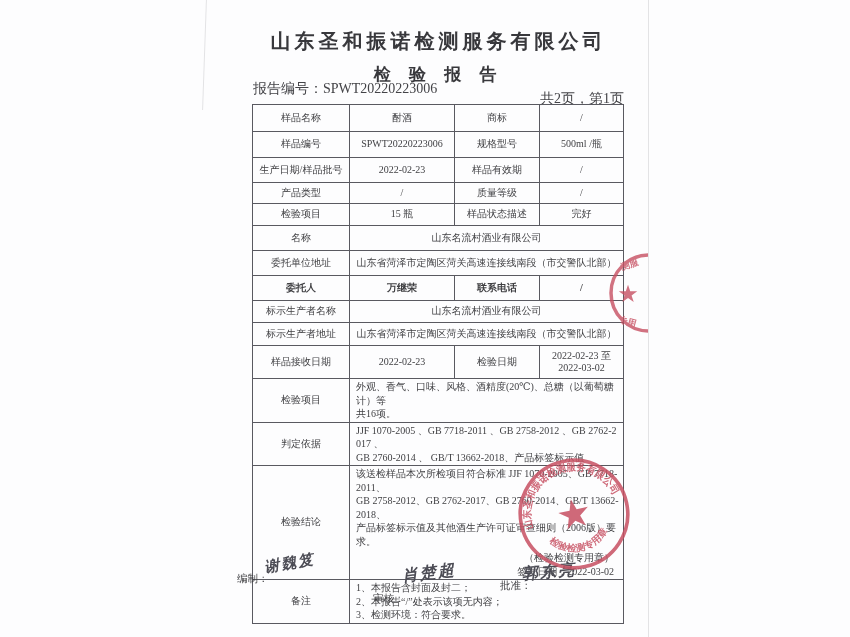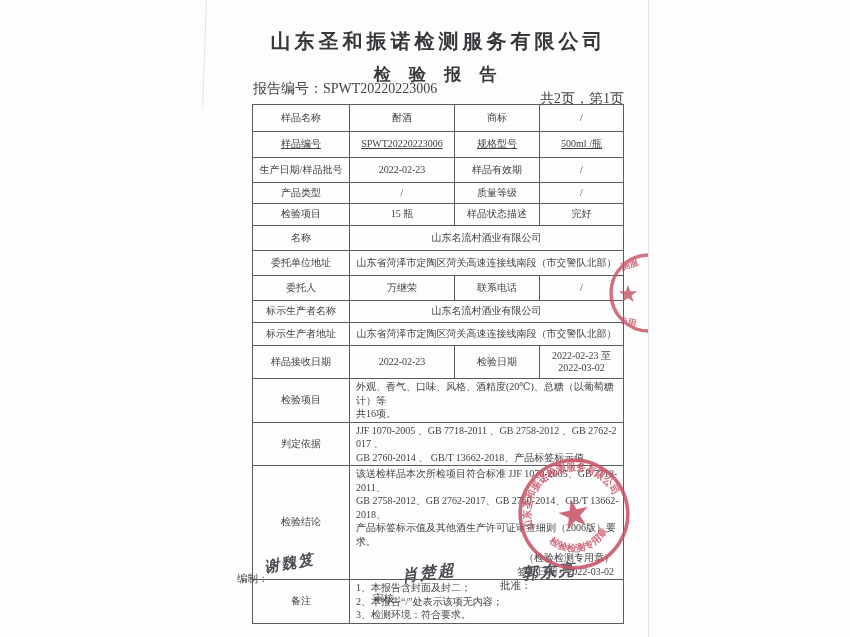--- a/index.html
+++ b/index.html
@@ -69,21 +69,21 @@
           <td colspan="1">
             <div>酎酒</div>
           </td>
           <td colspan="1">
             <div>商标</div>
           </td>
           <td colspan="1">
             <div>/</div>
           </td>
         </tr>
-        <tr style="height: 26px; text-decoration: underline;">
+        <tr style="height: 26px;">
           <td>样品编号</td>
           <td colspan="1">
             <div>SPWT20220223006</div>
           </td>
           <td colspan="1">
             <div>规格型号</div>
           </td>
           <td colspan="1">
             <div>500ml /瓶</div>
           </td>
@@ -129,21 +129,21 @@
           <td colspan="3">
             <div>山东名流村酒业有限公司</div>
           </td>
         </tr>
         <tr style="height: 25px;">
           <td>委托单位地址</td>
           <td colspan="3">
             <div>山东省菏泽市定陶区菏关高速连接线南段（市交警队北部）</div>
           </td>
         </tr>
-        <tr style="height: 25px;">
+        <tr style="height: 25px; font-weight: bold;">
           <td>委托人</td>
           <td colspan="1">
             <div>万继荣</div>
           </td>
           <td colspan="1">
             <div>联系电话</div>
           </td>
           <td colspan="1">
             <div>/</div>
           </td>

